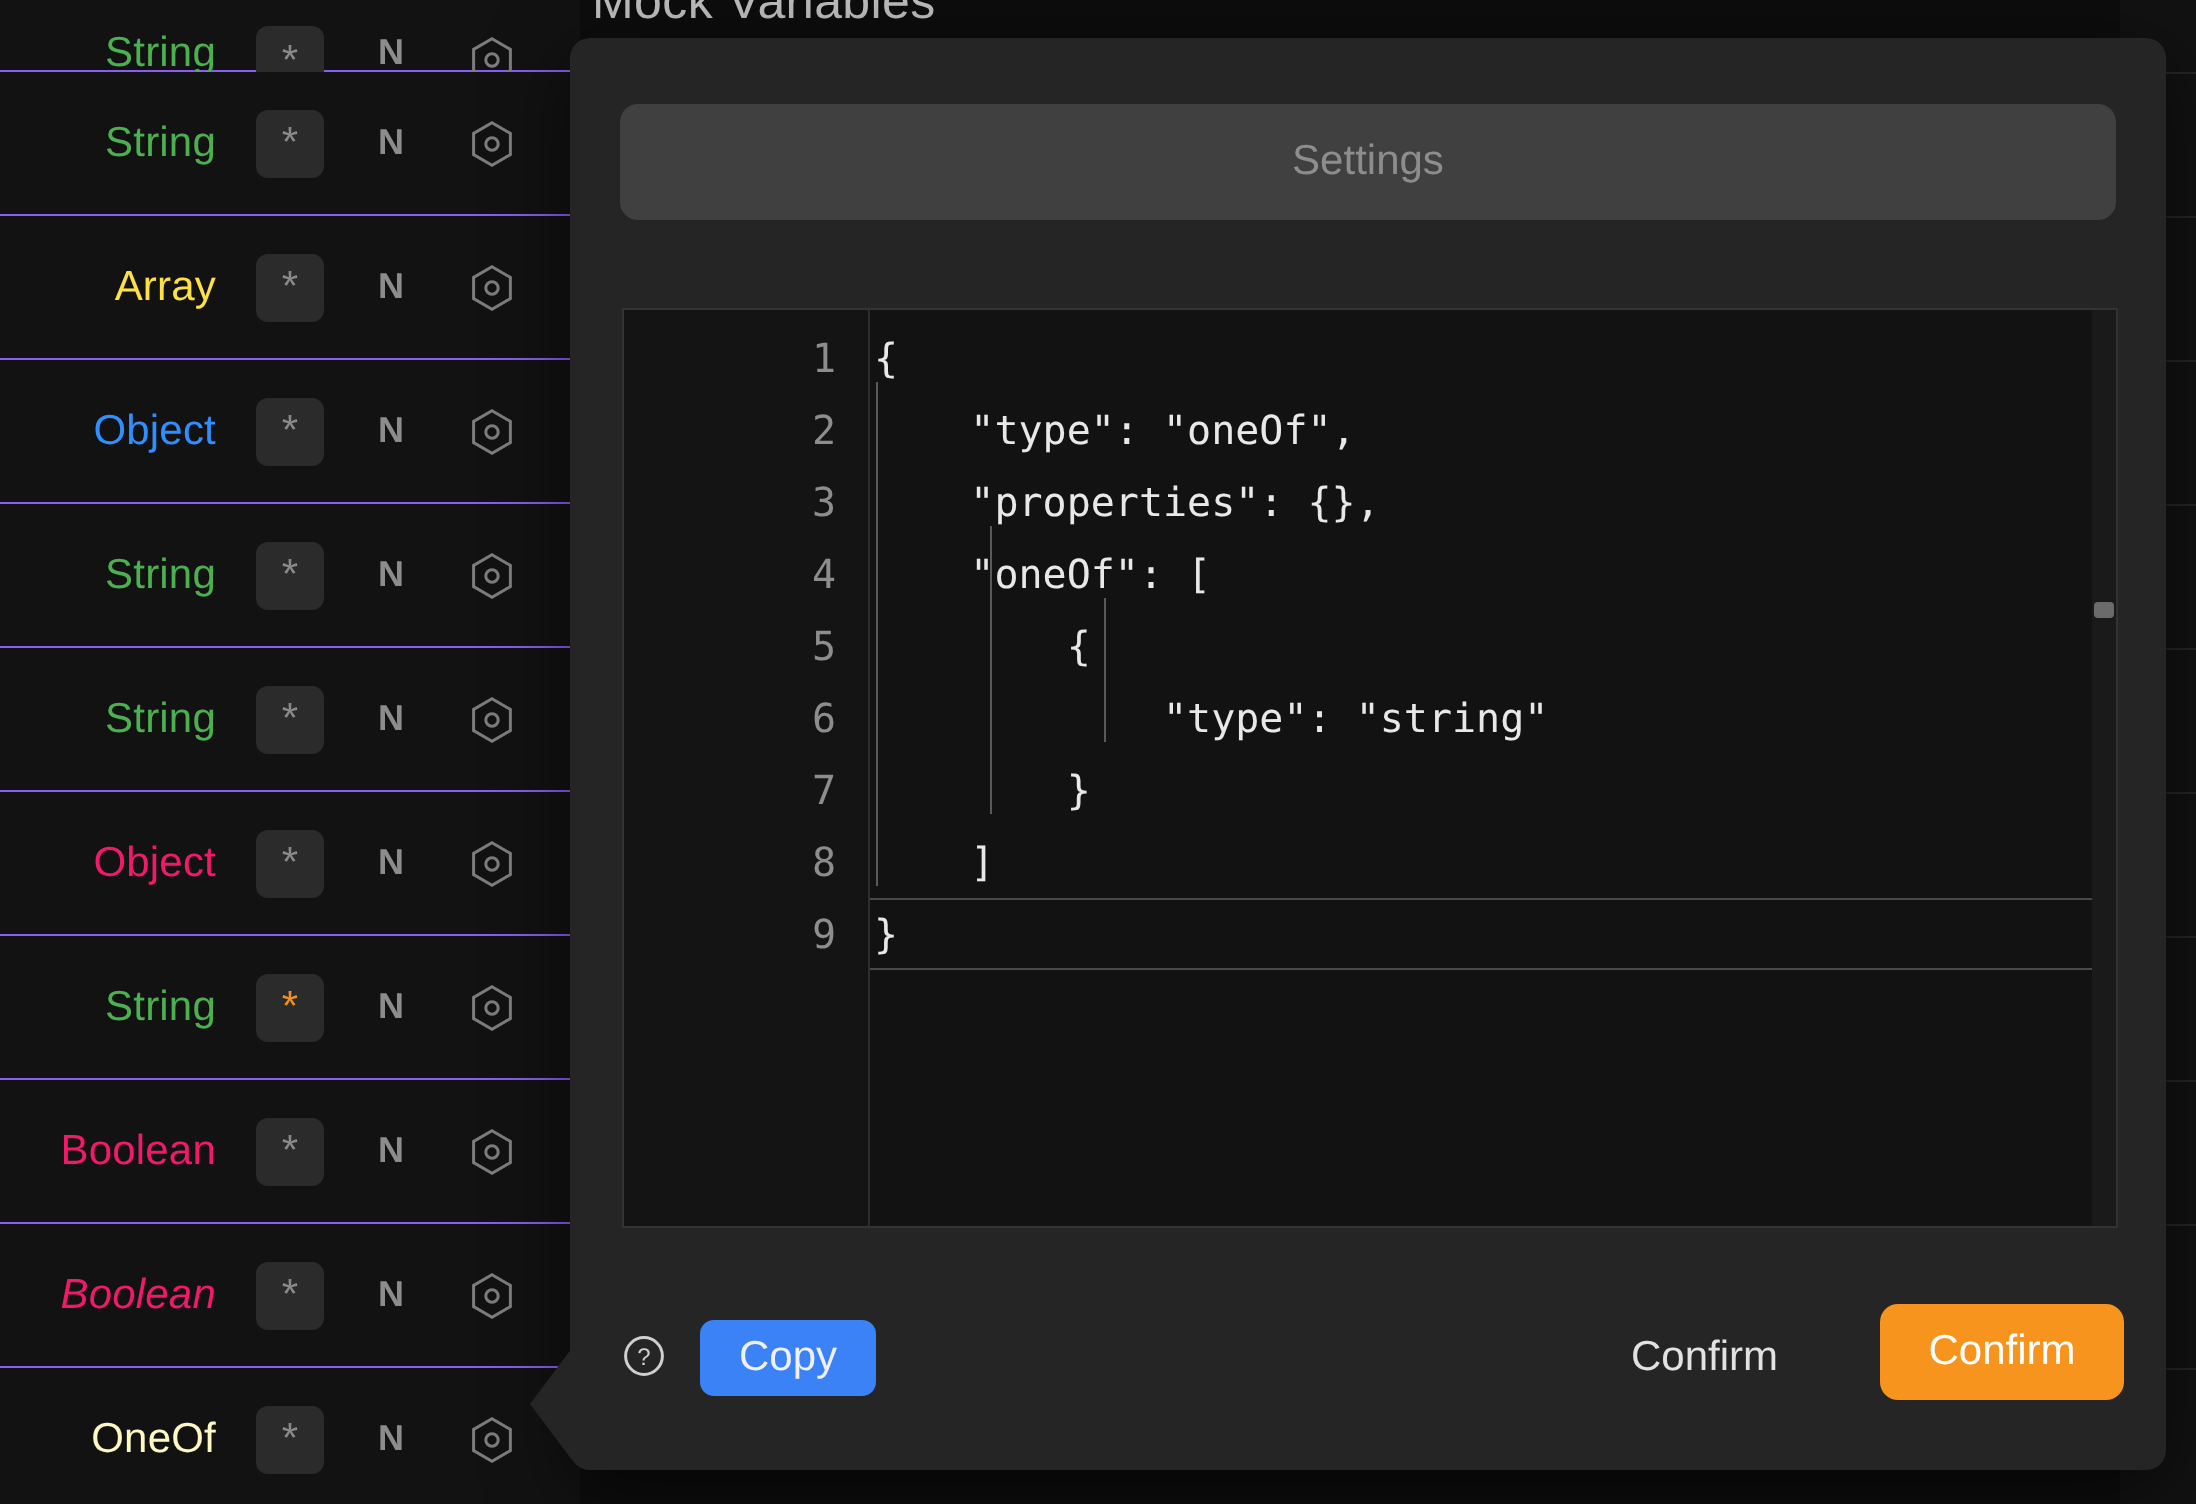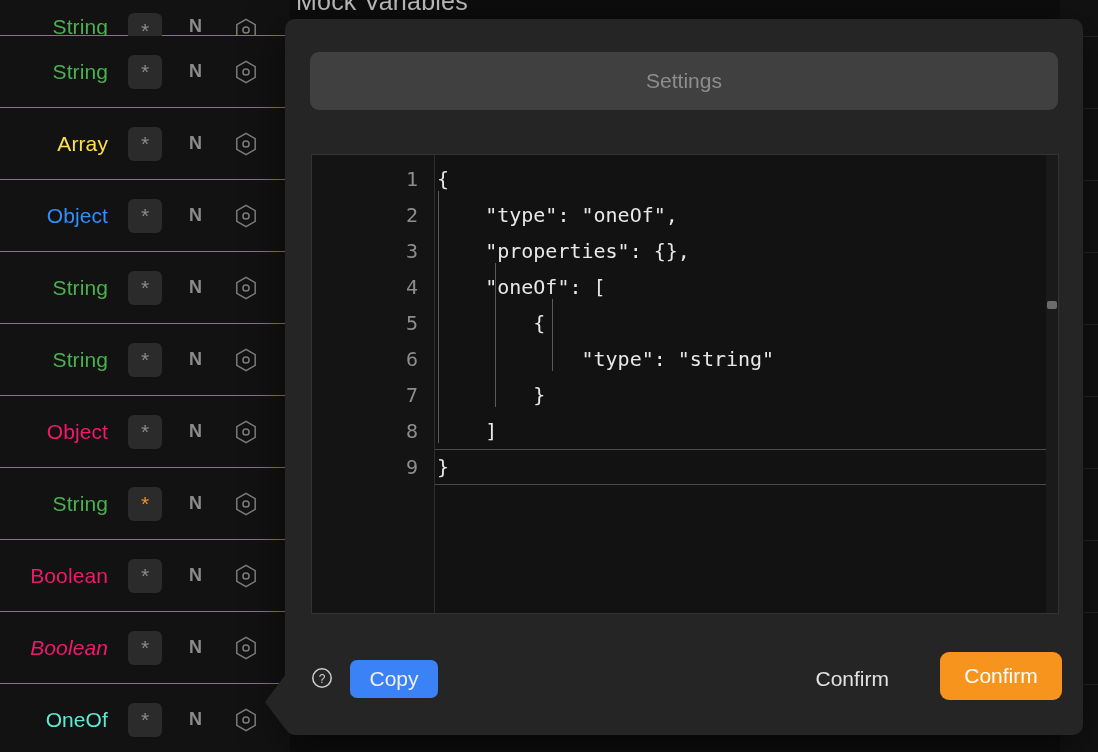--- a/index.html
+++ b/index.html
@@ -416,21 +416,21 @@
       <div class="star-btn">*</div>
       <span class="n-label">N</span>
       <span class="hex-icon">
         <svg width="26" height="26" viewBox="0 0 26 26">
           <polygon points="13,2.4 22.2,7.7 22.2,18.3 13,23.6 3.8,18.3 3.8,7.7" fill="none" stroke="#7d7d7d" stroke-width="1.5"></polygon>
           <circle cx="13" cy="13" r="3.1" fill="none" stroke="#7d7d7d" stroke-width="1.5"></circle>
         </svg>
       </span>
     </div>
     <div class="var-row">
-      <span class="var-type" style="color: #5eead4;">OneOf</span>
+      <span class="var-type" style="color: #fef9c3;">OneOf</span>
       <div class="star-btn">*</div>
       <span class="n-label">N</span>
       <span class="hex-icon">
         <svg width="26" height="26" viewBox="0 0 26 26">
           <polygon points="13,2.4 22.2,7.7 22.2,18.3 13,23.6 3.8,18.3 3.8,7.7" fill="none" stroke="#7d7d7d" stroke-width="1.5"></polygon>
           <circle cx="13" cy="13" r="3.1" fill="none" stroke="#7d7d7d" stroke-width="1.5"></circle>
         </svg>
       </span>
     </div>
   </div>

